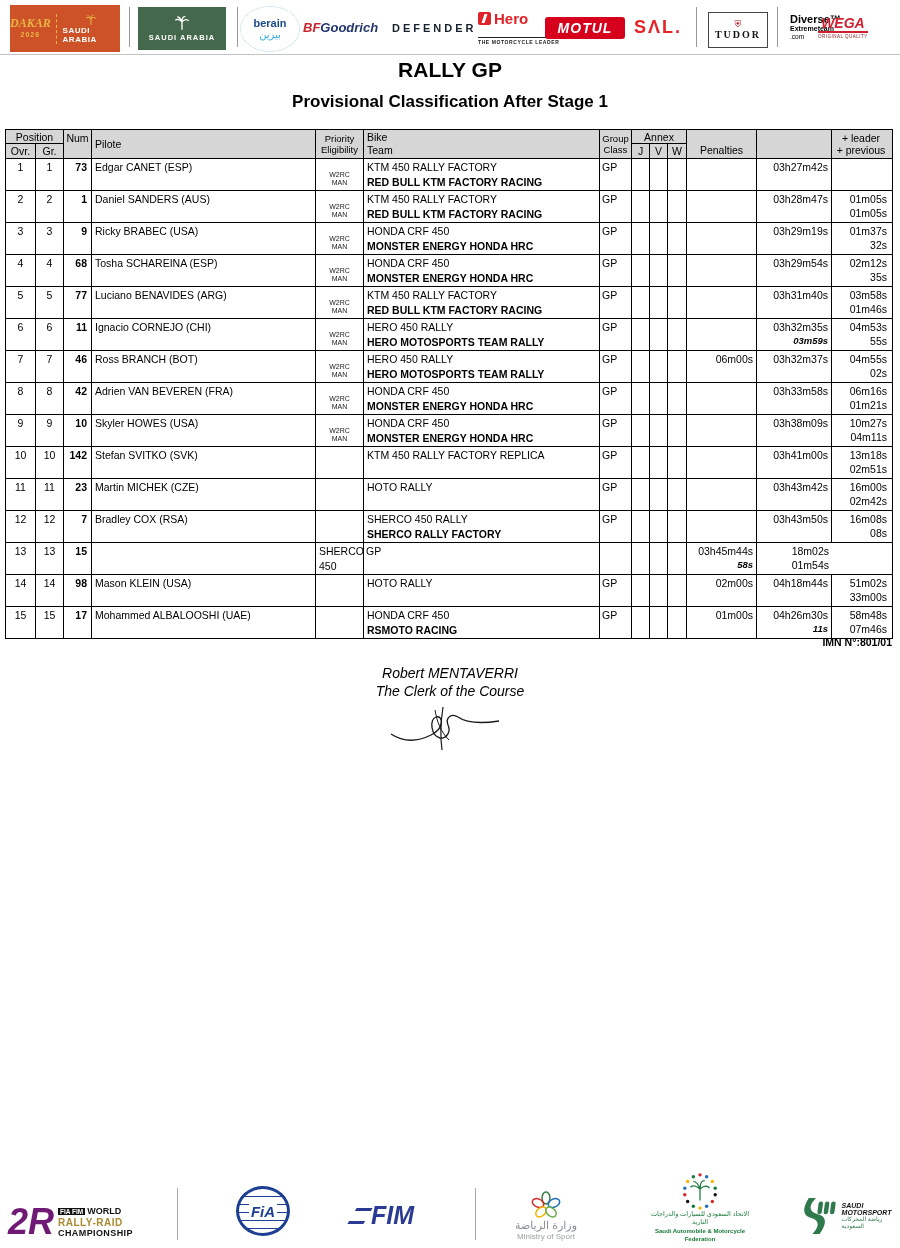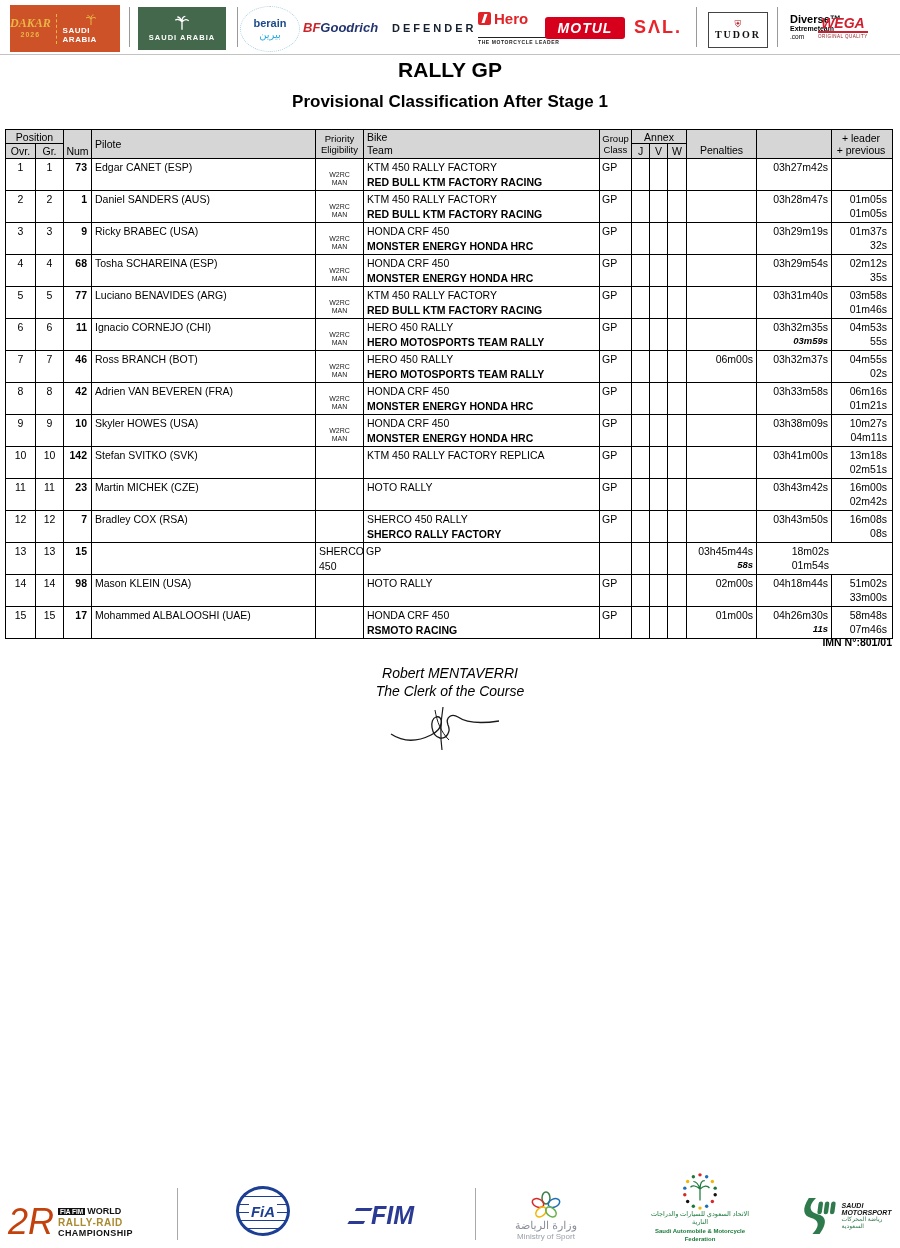--- a/index.html
+++ b/index.html
@@ -50,21 +50,21 @@
   .subtitle{position:absolute;top:92px;left:0;width:100%;text-align:center;font-size:17px;font-weight:bold;}
 
   
   .rtable{position:absolute;top:129px;left:5px;width:886px;border:1.5px solid #000;}
   .grid13{display:grid;grid-template-columns:30px 28px 28px 224px 48px 236px 32px 18px 18px 19px 70px 75px 58px;}
   .thead{background:#d6d6d6;border-bottom:1px solid #000;grid-template-rows:14px 14px;font-weight:normal;font-size:10.5px;}
   .hc{border-right:1px solid #000;display:flex;align-items:center;justify-content:center;overflow:hidden;}
   .hc.noR{border-right:none;}
   .h-position{grid-column:1/3;grid-row:1;border-bottom:1px solid #000;}
   .h-ovr{grid-column:1;grid-row:2;} .h-gr{grid-column:2;grid-row:2;}
-  .h-num{grid-column:3;grid-row:1/3;align-items:flex-end;padding-bottom:1px;}
+  .h-num{grid-column:3;grid-row:1/3;align-items:flex-end;padding-bottom:14px;}
   .h-pilote{grid-column:4;grid-row:1/3;justify-content:flex-start;padding-left:3px;}
   .h-priority{grid-column:5;grid-row:1/3;flex-direction:column;font-size:9.5px;line-height:11px;}
   .h-biketeam{grid-column:6;grid-row:1/3;flex-direction:column;align-items:flex-start;padding-left:3px;line-height:13px;}
   .h-group{grid-column:7;grid-row:1/3;flex-direction:column;font-size:9.5px;line-height:11px;}
   .h-annex{grid-column:8/11;grid-row:1;border-bottom:1px solid #000;}
   .h-j{grid-column:8;grid-row:2;} .h-v{grid-column:9;grid-row:2;} .h-w{grid-column:10;grid-row:2;}
   .h-penalties{grid-column:11;grid-row:1/3;align-items:flex-end;padding-bottom:2px;}
   .h-total{grid-column:12;grid-row:1/3;flex-direction:column;line-height:12px;}
   .h-total .sub{font-style:italic;font-size:9px;margin-top:32px;}
   .h-leader{grid-column:13;grid-row:1/3;flex-direction:column;line-height:12px;}
@@ -90,21 +90,21 @@
 
   
   .signature{position:absolute;top:664px;left:0;width:100%;text-align:center;font-style:italic;font-size:14px;line-height:18px;}
   .signature .scribble{margin-top:2px;}
 
   
   .footer{position:absolute;bottom:2px;left:0;width:900px;height:64px;}
   .footer .fdiv{position:absolute;bottom:6px;height:52px;width:1px;background:#a9a9a9;}
   .fitem{position:absolute;bottom:6px;}
   .wrrc{left:8px;display:flex;align-items:center;gap:4px;}
-  .wrrc .mark{font-size:36px;font-weight:normal;color:#c2410c;font-style:italic;line-height:36px;}
+  .wrrc .mark{font-size:36px;font-weight:bold;color:#701a75;font-style:italic;line-height:36px;}
   .wrrc .txt{line-height:11px;}
   .wrrc .t1{font-size:9px;font-weight:bold;color:#111;}
   .wrrc .t1 .fed{font-size:6.5px;background:#111;color:#fff;padding:0 2px;margin-right:2px;}
   .wrrc .t2{font-size:10px;font-weight:bold;color:#a98a2f;letter-spacing:.5px;}
   .wrrc .t3{font-size:9px;font-weight:bold;color:#111;letter-spacing:.4px;}
   .fia{left:236px;bottom:10px;width:48px;height:44px;border:3px solid #1c3f94;border-radius:50%;
        display:flex;align-items:center;justify-content:center;position:absolute;
        background:repeating-linear-gradient(#fff 0 7px,#1c3f94 7px 8px);}
   .fia span{background:#fff;padding:0 2px;color:#1c3f94;font-weight:bold;font-size:15px;font-style:italic;}
   .fim{left:352px;bottom:18px;display:flex;align-items:center;gap:3px;}

